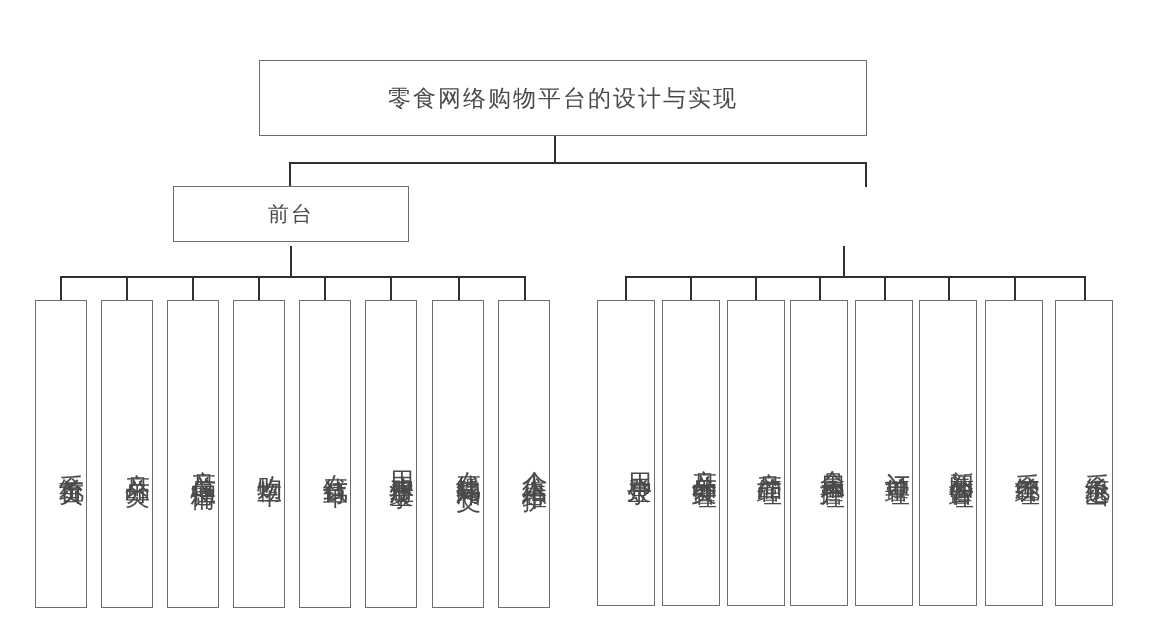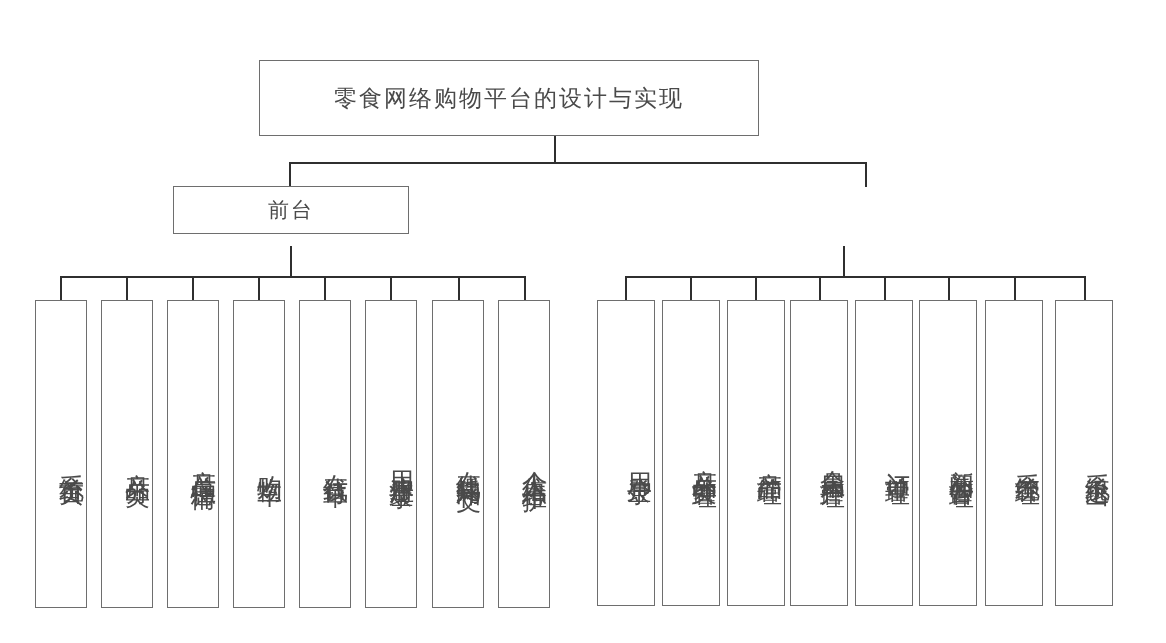--- a/index.html
+++ b/index.html
@@ -56,32 +56,32 @@
     background: #2f2f2f;
   }
   .conn.v { width: 2px; }
   .conn.h { height: 2px; }
 </style>
 </head>
 <body>
 
 <div id="diagram">
 
-  <div class="node root" style="left:259px; top:60px; width:500px; height:76px;">
+  <div class="node root" style="left:259px; top:60px; width:608px; height:76px;">
     <span class="label">零食网络购物平台的设计与实现</span>
   </div>
 
   <div class="conn v" style="left:554px; top:136px; width:2px; height:27px;"></div>
 
   <div class="conn h" style="left:289px; top:162px; width:578px; height:2px;"></div>
 
   <div class="conn v" style="left:289px; top:162px; width:2px; height:25px;"></div>
   <div class="conn v" style="left:865px; top:162px; width:2px; height:25px;"></div>
 
-  <div class="node branch" style="left:173px; top:186px; width:236px; height:48px;">
+  <div class="node branch" style="left:173px; top:186px; width:236px; height:56px;">
     <span class="label">前台</span>
   </div>
 
   <div class="conn v" style="left:290px; top:246px; width:2px; height:31px;"></div>
   <div class="conn h" style="left:60px; top:276px; width:465px; height:2px;"></div>
   <div class="conn v" style="left:60px;  top:276px; width:2px; height:24px;"></div>
   <div class="conn v" style="left:126px; top:276px; width:2px; height:24px;"></div>
   <div class="conn v" style="left:192px; top:276px; width:2px; height:24px;"></div>
   <div class="conn v" style="left:258px; top:276px; width:2px; height:24px;"></div>
   <div class="conn v" style="left:324px; top:276px; width:2px; height:24px;"></div>

